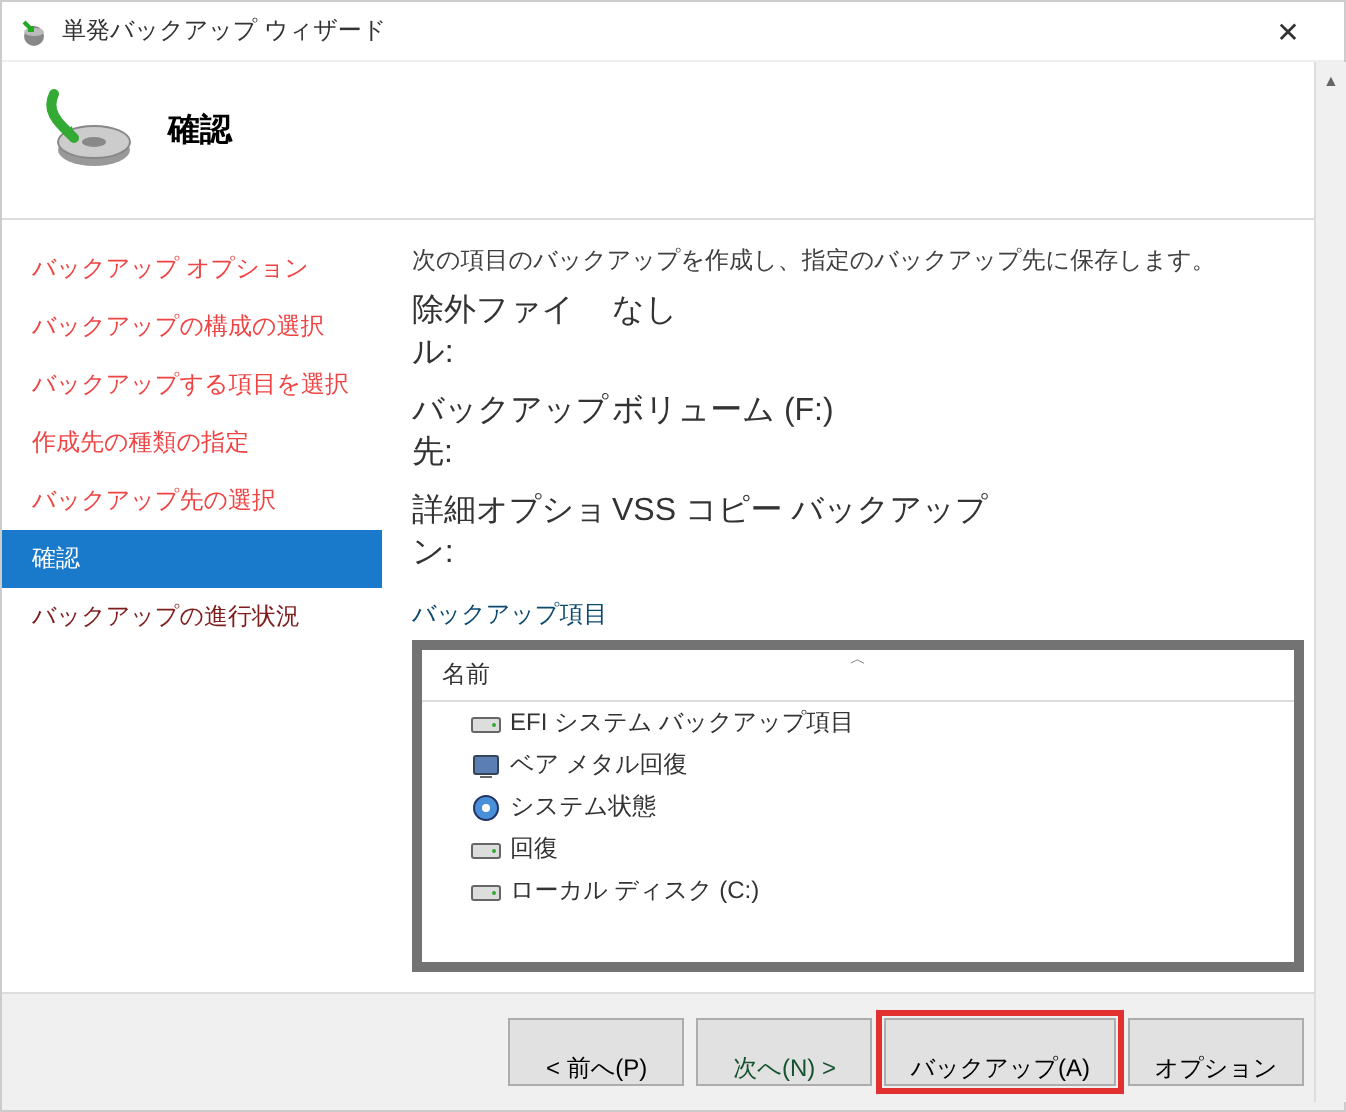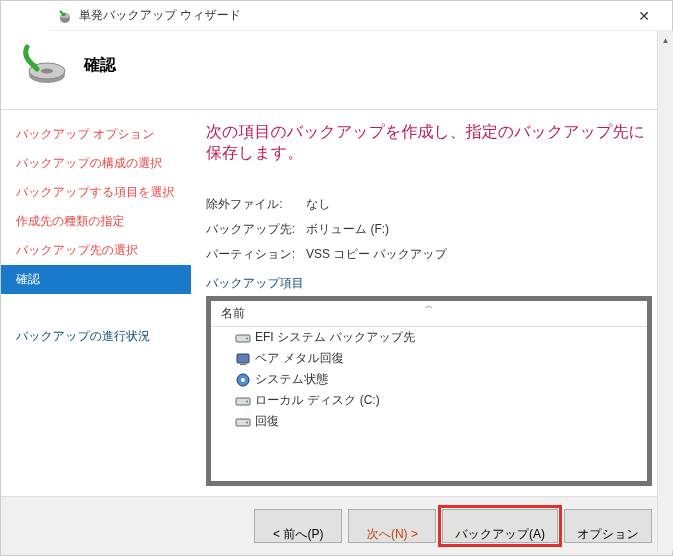--- a/index.html
+++ b/index.html
@@ -20,21 +20,20 @@
       display: flex;
       flex-direction: column;
     }
     .titlebar {
       height: 30px;
       display: flex;
       align-items: center;
       padding: 0 8px;
       background: #fff;
       border-bottom: 1px solid #eee;
-      margin-left: 48px;
     }
     .titlebar-icon {
       width: 16px;
       height: 16px;
       margin-right: 6px;
     }
     .titlebar-text {
       flex: 1;
       font-size: 12px;
       color: #333;
@@ -79,39 +78,38 @@
       padding: 6px 15px;
       font-size: 12px;
       color: #ef4444;
       cursor: pointer;
     }
     .sidebar-item.active {
       background: #1979ca;
       color: #fff;
     }
     .sidebar-item.disabled {
-      color: #0c4a6e;
+      color: #7f1d1d;
       cursor: default;
-      margin-top: 28px;
     }
     .content {
       flex: 1;
       padding: 12px 20px 10px 15px;
       display: flex;
       flex-direction: column;
     }
     .description {
+      font-size: 12px;
+      color: #404040;
+      margin-bottom: 6px;
+    }
+    .info-row {
+      display: flex;
+      margin-bottom: 8px;
       font-size: 16px;
-      color: #be185d;
-      margin-bottom: 32px;
-    }
-    .info-row {
-      display: flex;
-      margin-bottom: 8px;
-      font-size: 12px;
       color: #333;
     }
     .info-label {
       width: 100px;
     }
     .info-value {
       flex: 1;
     }
     .items-label {
       font-size: 12px;
@@ -170,21 +168,21 @@
       min-width: 88px;
       height: 26px;
       border: 1px solid #adadad;
       background: #e1e1e1;
       font-size: 12px;
       cursor: pointer;
       font-family: inherit;
       padding: 16px 12px;
     }
     .btn:disabled {
-      color: #c2410c;
+      color: #14532d;
       cursor: default;
     }
     .btn.highlighted {
       outline: 3px solid #e03030;
       outline-offset: 1px;
     }
     .vscroll {
       position: absolute;
       right: 0;
       top: 31px;
@@ -249,67 +247,67 @@
 
       <div class="info-row">
         <div class="info-label">除外ファイル:</div>
         <div class="info-value">なし</div>
       </div>
       <div class="info-row">
         <div class="info-label">バックアップ先:</div>
         <div class="info-value">ボリューム (F:)</div>
       </div>
       <div class="info-row">
-        <div class="info-label">パーティション:</div>
+        <div class="info-label">詳細オプション:</div>
         <div class="info-value">VSS コピー バックアップ</div>
       </div>
 
       <div class="items-label">バックアップ項目</div>
 
       <div class="items-list">
         <div class="list-header">
           <div class="list-header-col">
             <span>名前</span>
             <span class="sort-arrow">︿</span>
           </div>
         </div>
         <div class="list-item">
           <span class="list-item-icon"><svg viewBox="0 0 16 16">
                 <rect x="1" y="5" width="14" height="7" rx="1" fill="#ddd" stroke="#666"></rect>
                 <circle cx="12" cy="8.5" r="1" fill="#3a3"></circle>
               </svg></span>
-          <span>EFI システム バックアップ先</span>
+          <span>EFI システム バックアップ項目</span>
         </div>
         <div class="list-item">
           <span class="list-item-icon"><svg viewBox="0 0 16 16">
                 <rect x="2" y="3" width="12" height="9" rx="1" fill="#5b7fb5" stroke="#345"></rect>
                 <rect x="5" y="13" width="6" height="1" fill="#666"></rect>
               </svg></span>
           <span>ベア メタル回復</span>
         </div>
         <div class="list-item">
           <span class="list-item-icon"><svg viewBox="0 0 16 16">
                 <circle cx="8" cy="8" r="6" fill="#4a90d9" stroke="#236"></circle>
                 <circle cx="8" cy="8" r="2" fill="#fff"></circle>
               </svg></span>
           <span>システム状態</span>
         </div>
         <div class="list-item">
           <span class="list-item-icon"><svg viewBox="0 0 16 16">
                 <rect x="1" y="5" width="14" height="7" rx="1" fill="#ddd" stroke="#666"></rect>
                 <circle cx="12" cy="8.5" r="1" fill="#3a3"></circle>
               </svg></span>
-          <span>ローカル ディスク (C:)</span>
+          <span>回復</span>
         </div>
         <div class="list-item">
           <span class="list-item-icon"><svg viewBox="0 0 16 16">
                 <rect x="1" y="5" width="14" height="7" rx="1" fill="#ddd" stroke="#666"></rect>
                 <circle cx="12" cy="8.5" r="1" fill="#3a3"></circle>
               </svg></span>
-          <span>回復</span>
+          <span>ローカル ディスク (C:)</span>
         </div>
       </div>
     </div>
   </div>
 
   <div class="footer">
     <button class="btn">&lt; 前へ(P)</button>
     <button class="btn" disabled="">次へ(N) &gt;</button>
     <button class="btn highlighted">バックアップ(A)</button>
     <button class="btn">オプション</button>

